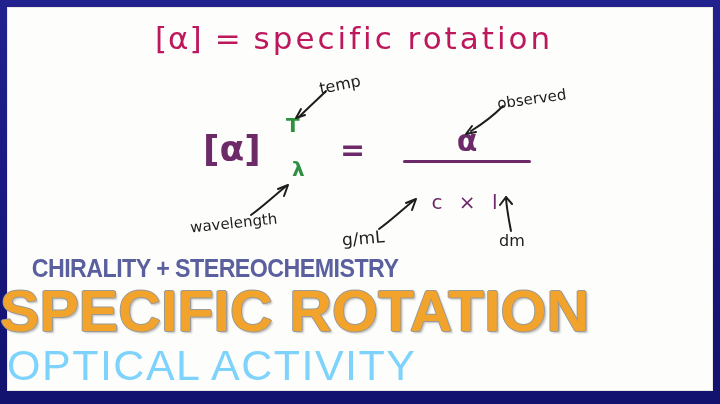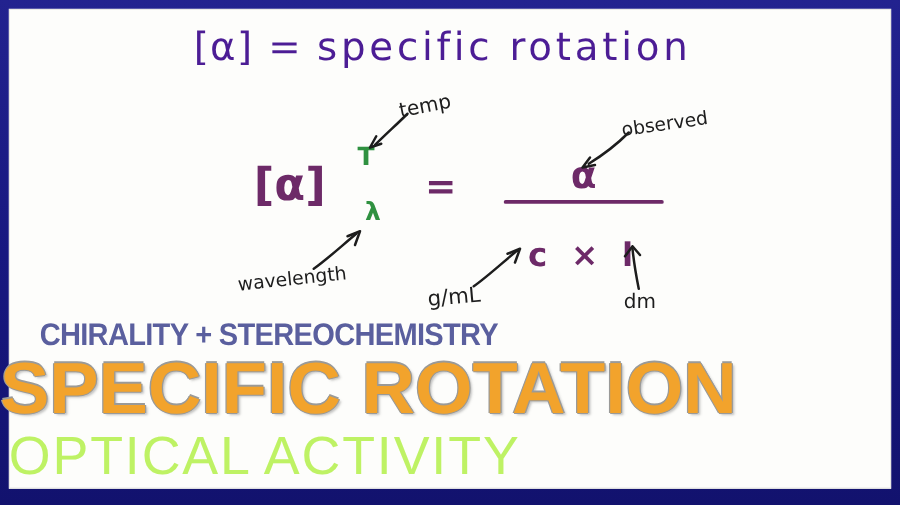--- a/index.html
+++ b/index.html
@@ -35,21 +35,21 @@
   .hand {
     position: absolute;
     font-family: "DejaVu Sans", sans-serif;
     white-space: nowrap;
     line-height: 1;
     user-select: none;
   }
   #line-top {
     left: 148px;
     top: 16px;
-    color: #4c1d95;
+    color: #be185d;
     font-size: 31px;
     letter-spacing: 1px;
     font-weight: 500;
   }
   #line-top .sp { letter-spacing: 3px; }
 
   
   #eq-lhs {
     left: 196px;
     top: 124px;
@@ -94,22 +94,22 @@
     padding-bottom: 2px;
   }
   #frac-bar {
     height: 3px;
     background: #6d2a68;
     border-radius: 2px;
     margin: 1px 0 3px 0;
   }
   #frac-den {
     font-family: "DejaVu Sans", sans-serif;
-    font-size: 26px;
-    font-weight: 700;
+    font-size: 20px;
+    font-weight: 400;
     letter-spacing: 5px;
     line-height: 1.1;
     margin-top: 28px;
   }
 
   
   .note {
     position: absolute;
     color: #1d1d1d;
     font-family: "DejaVu Sans", sans-serif;
@@ -156,21 +156,21 @@
        1px 0 0 #9a9a98,
        0 -1px 0 #9a9a98,
        0 1px 0 #9a9a98,
        2px 2px 2px rgba(120,120,120,0.45);
     margin: 2px 0 4px 0;
   }
   #title-third {
     font-family: "Liberation Sans", sans-serif;
     font-weight: normal;
     font-size: 43px;
-    color: #bef264;
+    color: #7dd3fc;
     letter-spacing: 1.5px;
     line-height: 1;
   }
 </style>
 </head>
 <body>
 
 <div id="canvas">
 
   <div id="frame-border"></div>

